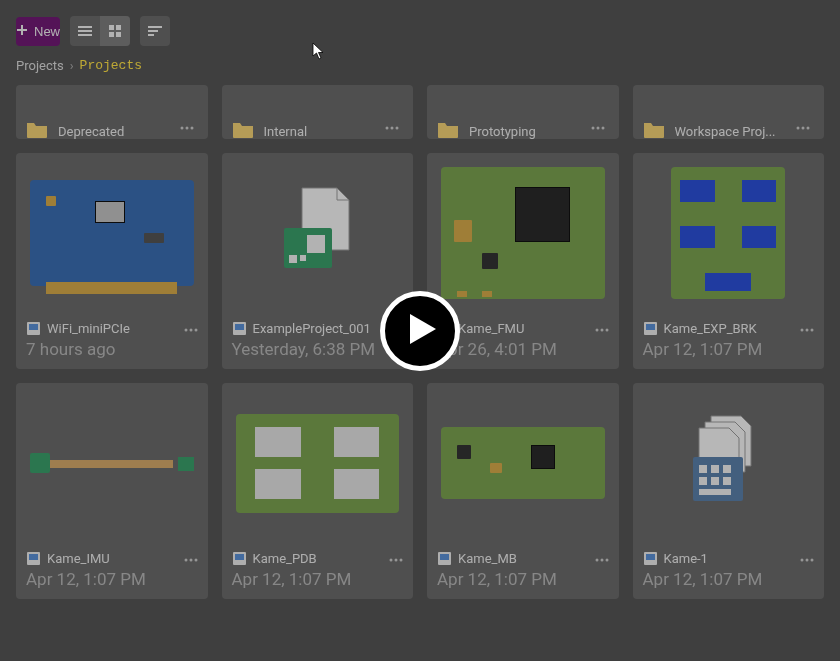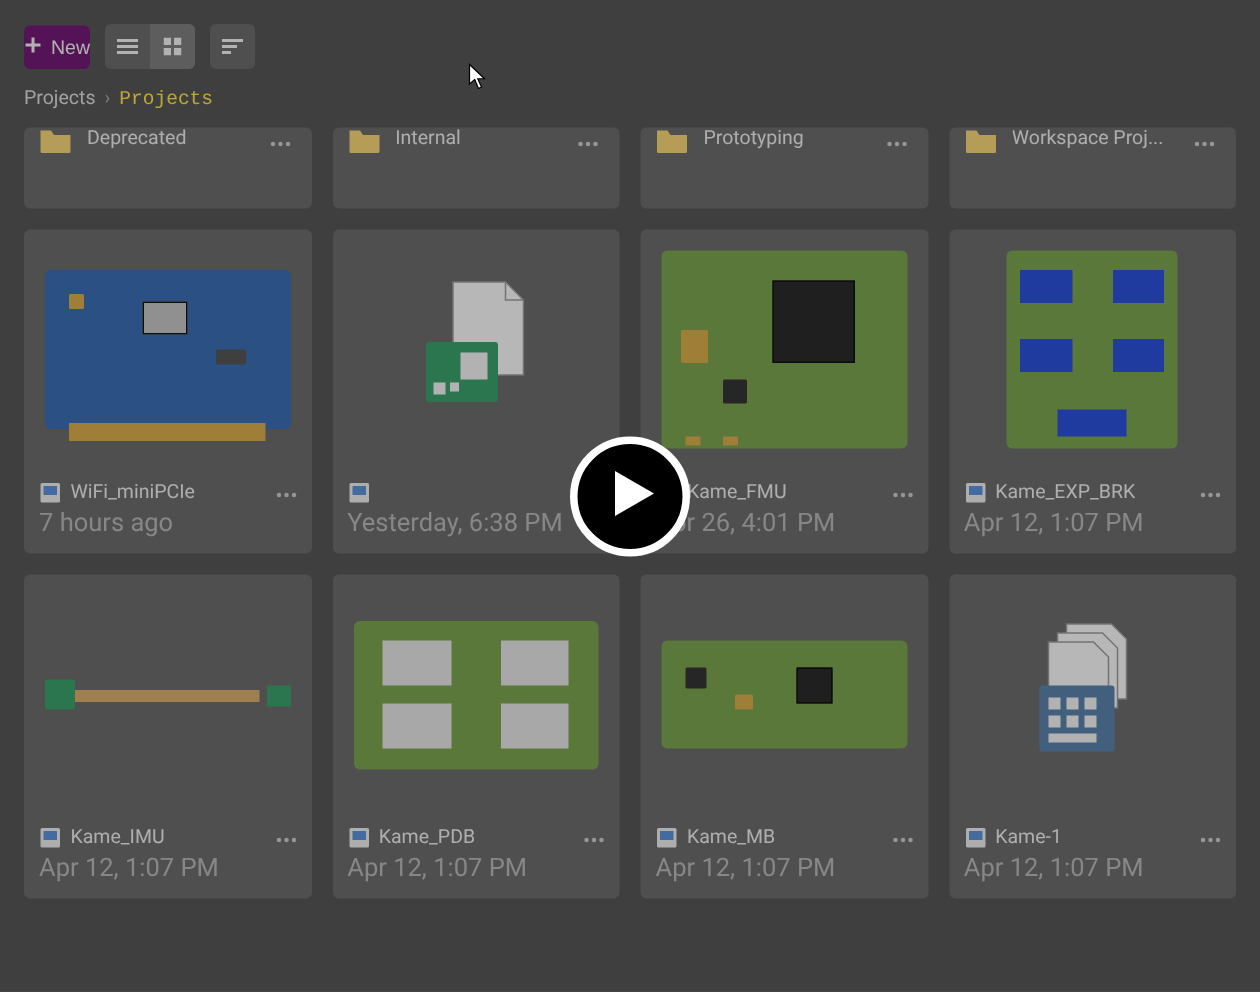--- a/index.html
+++ b/index.html
@@ -81,21 +81,21 @@
       padding: 0 16px;
       display: grid;
       grid-template-columns: repeat(4, 1fr);
       gap: 14px;
     }
     .folder-card {
       background: #6a6a6a;
       border-radius: 4px;
       height: 54px;
       display: flex;
-      align-items: flex-start;
+      align-items: flex-end;
       padding: 0 10px;
       gap: 10px;
       cursor: pointer;
     }
     .folder-icon svg { display: block; }
     .folder-name {
       flex: 1;
       font-size: 13px;
       color: #e8e8e8;
       white-space: nowrap;
@@ -381,20 +381,21 @@
       </div>
     </div>
     <div class="project-info">
       <div class="project-title-row">
         <span class="proj-icon" data-interactable="false">
           <svg width="15" height="15" viewBox="0 0 15 15">
               <rect x="1" y="1" width="13" height="13" fill="#e8e8e8" rx="1"></rect>
               <rect x="3" y="3" width="9" height="6" fill="#5a8fd4"></rect>
             </svg>
         </span>
+        <span class="project-name" data-interactable="false">ExampleProject_001</span>
       </div>
       <div class="project-date" data-interactable="false">Yesterday, 6:38 PM</div>
       <span class="more-btn" data-interactable="true">
         <svg width="14" height="4" viewBox="0 0 14 4">
             <circle cx="2" cy="2" r="1.5"></circle>
             <circle cx="7" cy="2" r="1.5"></circle>
             <circle cx="12" cy="2" r="1.5"></circle>
           </svg>
       </span>
     </div>

